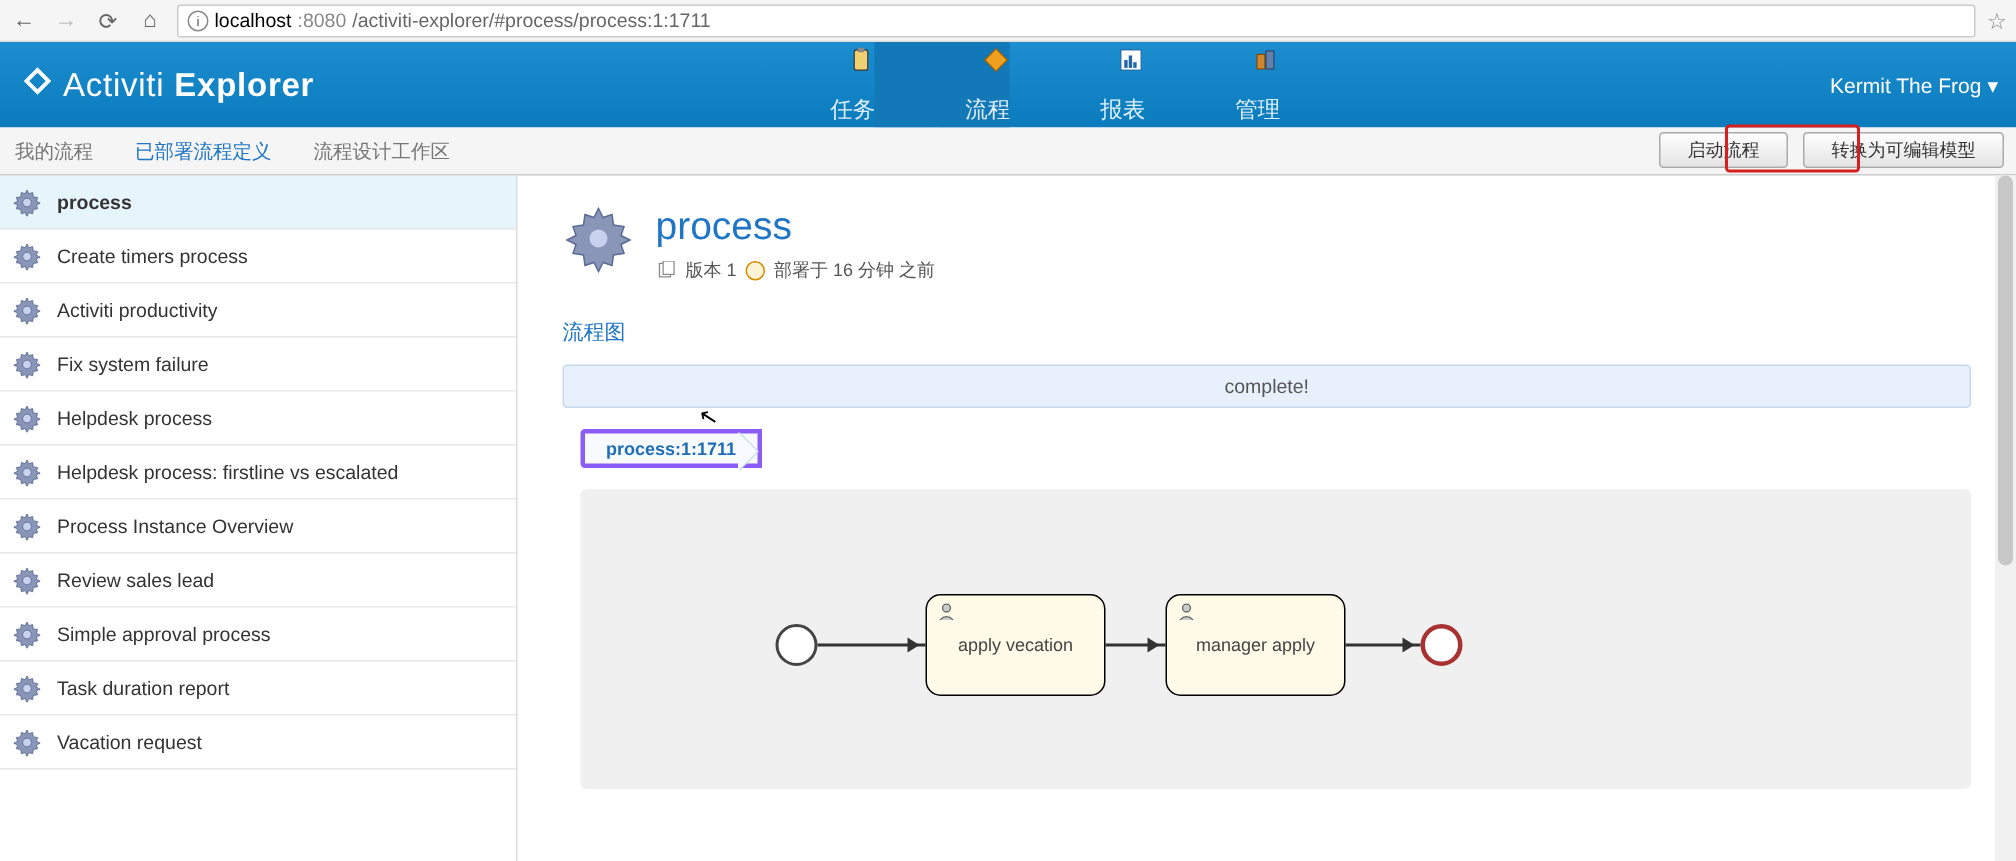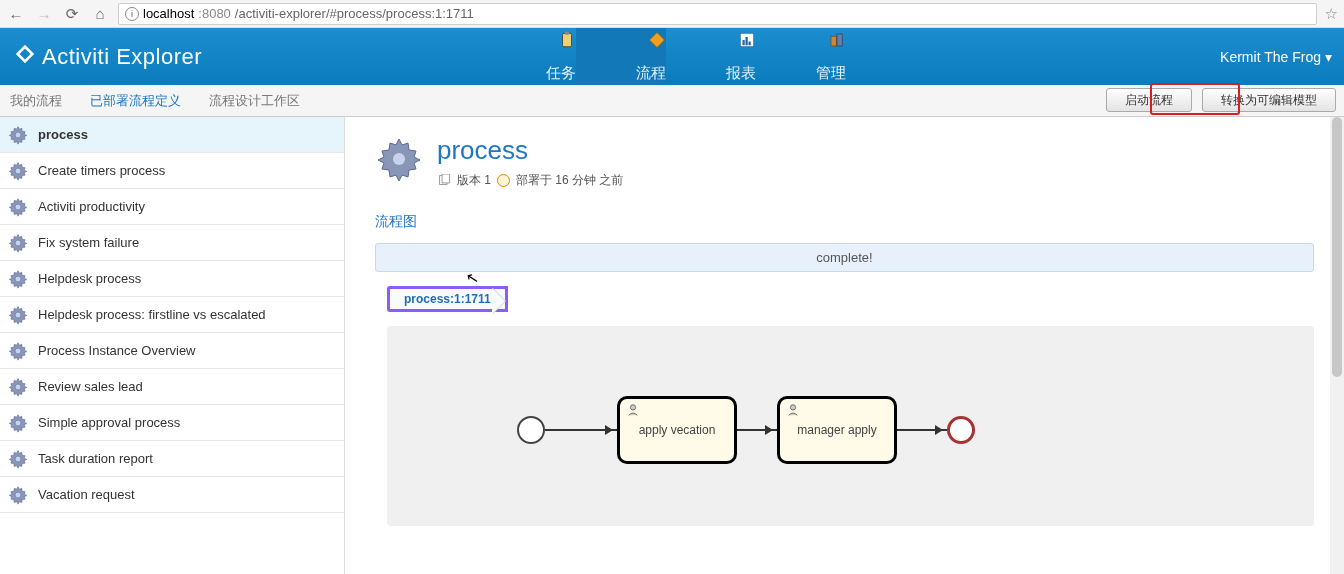--- a/index.html
+++ b/index.html
@@ -13,21 +13,21 @@
 .url-bar .info-icon { width: 14px; height: 14px; border: 1px solid #888; border-radius: 50%; display: flex; align-items: center; justify-content: center; font-size: 9px; color: #555; }
 .url-bar .host { color: #000; }
 .url-bar .port { color: #888; }
 .url-bar .path { color: #666; }
 .star-icon { color: #888; font-size: 15px; }
 
 
 .topnav { height: 57px; background: linear-gradient(#1c8ecf, #0a7bbc); display: flex; align-items: stretch; color: #fff; position: relative; }
 .logo { display: flex; align-items: center; padding: 0 14px; font-size: 22px; letter-spacing: .5px; gap: 6px; }
 .logo-icon { font-size: 20px; font-weight: bold; }
-.logo-thin { font-weight: 400; }
+.logo-thin { font-weight: 700; }
 .nav-tabs { display: flex; margin-left: 270px; }
 .nav-tab { width: 90px; display: flex; flex-direction: column; align-items: flex-end; justify-content: center; font-size: 15px; color: #e0f0fa; cursor: pointer; position: relative; gap: 15px; }
 .nav-tab.active { background: #1278b7; }
 .nav-tab.active::after { content: ""; position: absolute; bottom: -6px; left: 50%; transform: translateX(-50%); border: 6px solid transparent; border-top-color: #1278b7; }
 .nav-tab .tab-icon { width: 18px; height: 18px; display: flex; align-items: center; justify-content: center; }
 .user-area { position: absolute; right: 12px; top: 0; height: 57px; display: flex; align-items: center; font-size: 14px; color: #fff; gap: 4px; }
 
 
 .subnav { height: 32px; background: #f5f5f5; border-bottom: 1px solid #ccc; display: flex; align-items: center; padding: 0 10px; position: relative; }
 .subnav-tab { font-size: 13px; color: #777; margin-right: 28px; cursor: pointer; }
@@ -57,21 +57,21 @@
 .complete-bar { background: #e8f1fb; border: 1px solid #c5d8ec; border-radius: 3px; text-align: center; padding: 6px; font-size: 13px; color: #555; margin-bottom: 14px; }
 .breadcrumb { display: inline-flex; align-items: center; height: 26px; border: 3px solid #8b5cf6; border-radius: 3px 0 0 3px; background: #f7fbff; padding: 0 14px; font-size: 12px; color: #1f6db5; font-weight: bold; position: relative; margin-bottom: 14px; margin-left: 12px; }
 .breadcrumb::after { content: ""; position: absolute; right: -13px; top: -1px; border: 13px solid transparent; border-left: 13px solid #f7fbff; }
 .breadcrumb::before { content: ""; position: absolute; right: -14px; top: -1px; border: 13px solid transparent; border-left: 13px solid #c0d4e8; }
 
 .diagram-area { background: #f0f0f0; border-radius: 4px; height: 200px; position: relative; margin-left: 12px; }
 .bpmn { position: absolute; top: 70px; left: 130px; display: flex; align-items: center; }
 .bpmn-start { width: 28px; height: 28px; border: 2px solid #444; border-radius: 50%; background: #fff; }
 .bpmn-arrow { width: 72px; height: 2px; background: #333; position: relative; }
 .bpmn-arrow::after { content: ""; position: absolute; right: -1px; top: -4px; border: 5px solid transparent; border-left: 8px solid #333; }
-.bpmn-task { width: 120px; height: 68px; border: 3px solid #000000; border-radius: 10px; background: #fffbe8; font-size: 12px; color: #444; display: flex; align-items: center; justify-content: center; position: relative; }
+.bpmn-task { width: 120px; height: 68px; border: 1px solid #000000; border-radius: 10px; background: #fffbe8; font-size: 12px; color: #444; display: flex; align-items: center; justify-content: center; position: relative; }
 .bpmn-task .user-tag { position: absolute; top: 4px; left: 6px; width: 14px; height: 14px; }
 .bpmn-end { width: 28px; height: 28px; border: 3px solid #a83232; border-radius: 50%; background: #fff; }
 
 .cursor { position: absolute; left: 466px; top: 269px; font-size: 15px; color: #000; transform: rotate(-12deg); pointer-events: none; }
 .vscroll-track { position: absolute; right: 0; top: 117px; bottom: 0; width: 14px; background: #f1f1f1; }
 .vscroll-thumb { position: absolute; left: 2px; right: 2px; top: 0; height: 260px; background: #c7c7c7; border-radius: 5px; }
 </style>
 </head>
 <body>
 

